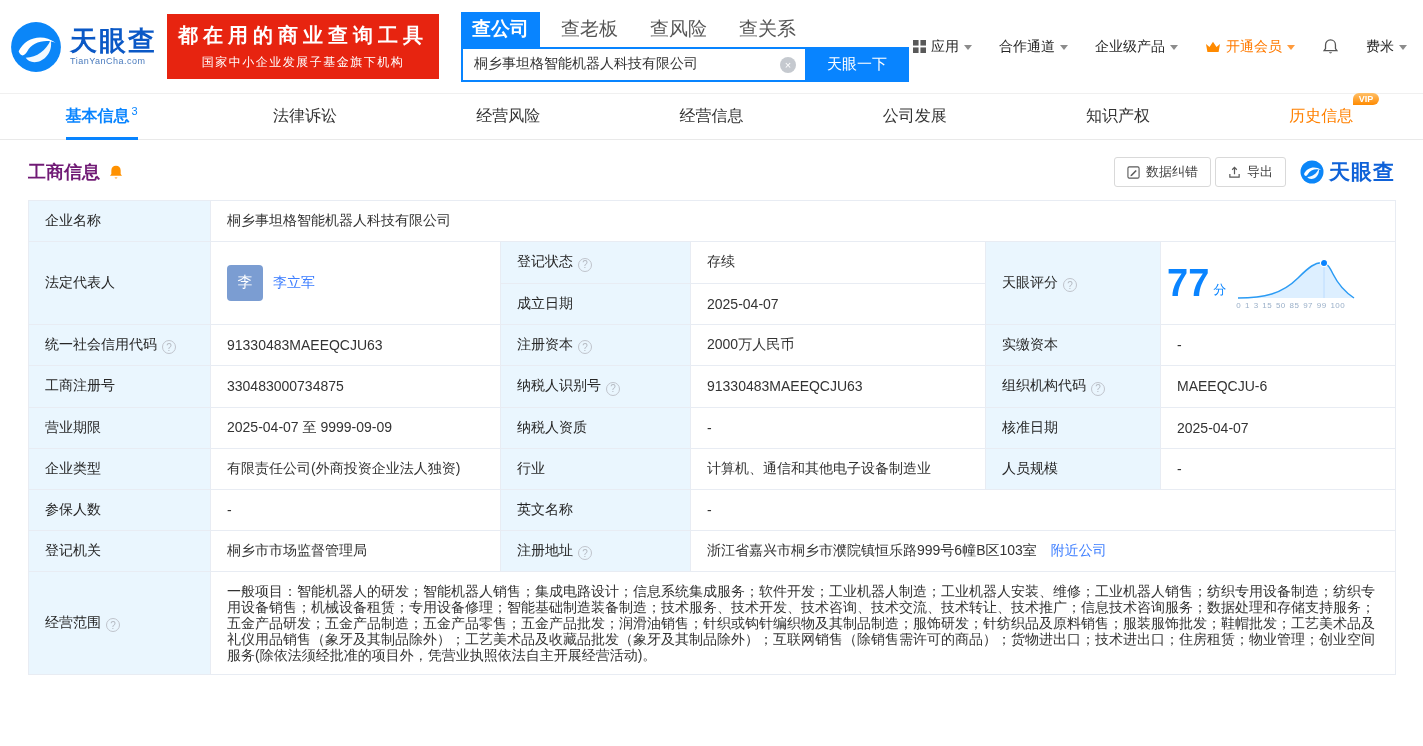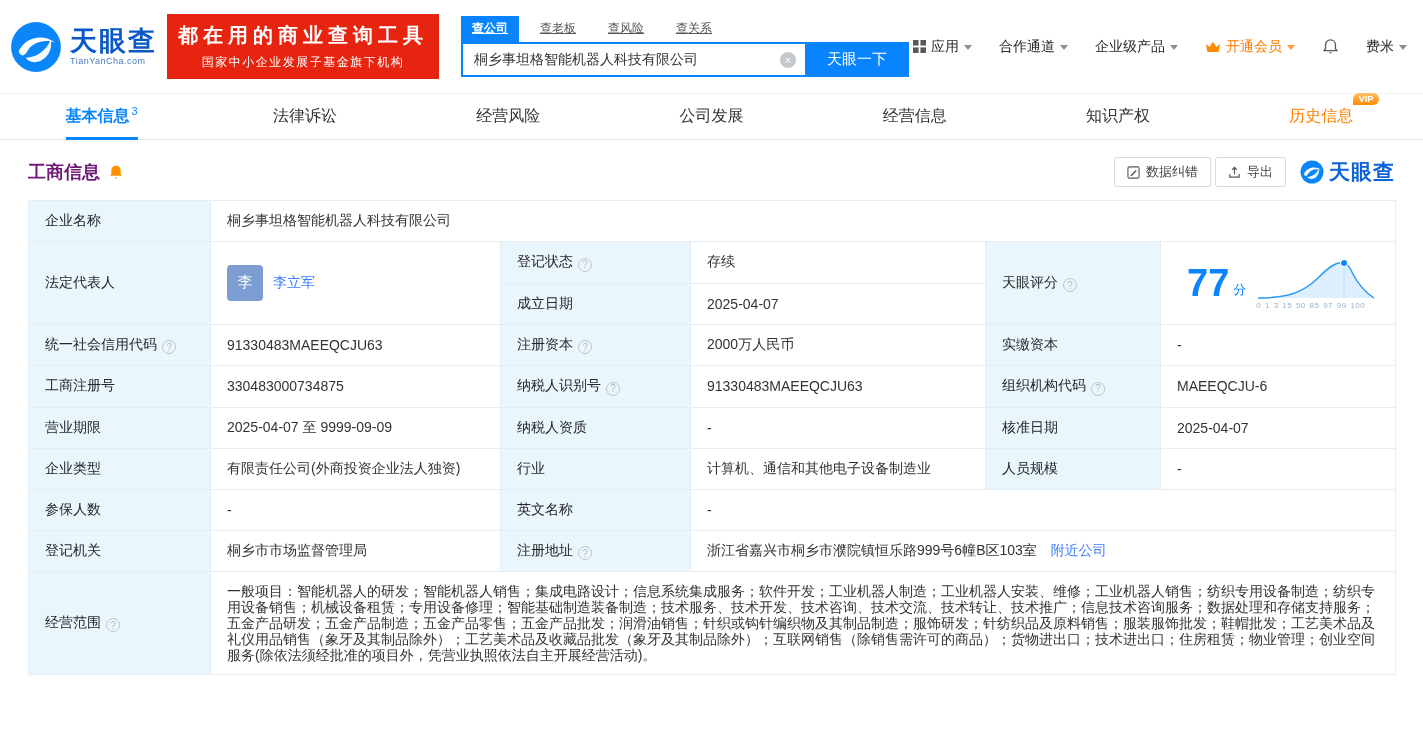--- a/index.html
+++ b/index.html
@@ -11,21 +11,21 @@
     border-bottom: 1px solid #f0f0f0; }
   .logo { display: flex; align-items: center; gap: 8px; cursor: pointer; }
   .logo-name { font-size: 27px; font-weight: bold; color: #0a58c6; letter-spacing: 2px; line-height: 1.05; }
   .logo-sub { font-size: 9px; color: #4a7bbd; letter-spacing: .5px; }
   .banner { margin-left: 10px; background: #e72410; color: #fff; padding: 8px 11px; text-align: center; }
   .banner-l1 { font-size: 20px; font-weight: bold; letter-spacing: 5px; white-space: nowrap; }
   .banner-l2 { font-size: 12px; letter-spacing: 1.5px; margin-top: 5px; white-space: nowrap; }
 
   .search-area { margin-left: 22px; width: 448px; }
   .search-tabs { display: flex; align-items: flex-end; gap: 10px; }
-  .stab { font-size: 12px; color: #555; padding: 4px 11px 5px; cursor: pointer; text-decoration: underline; }
+  .stab { font-size: 19px; color: #555; padding: 4px 11px 5px; cursor: pointer; }
   .stab.active { background: #0884ff; color: #fff; font-weight: bold; }
   .search-row { display: flex; }
   .input-wrap { position: relative; flex: 1; }
   .search-input { width: 100%; height: 35px; border: 2px solid #0884ff; border-right: none;
     padding: 0 32px 0 11px; font-size: 14px; color: #333; outline: none;
     font-family: "Liberation Sans","DejaVu Sans",sans-serif; }
   .clear-btn { position: absolute; right: 9px; top: 10px; width: 16px; height: 16px; border-radius: 50%;
     background: #c5c9cf; color: #fff; font-size: 11px; line-height: 16px; text-align: center; cursor: pointer; }
   .search-btn { width: 104px; height: 35px; background: #0884ff; color: #fff; border: none;
     font-size: 15px; cursor: pointer; font-family: inherit; }
@@ -68,21 +68,21 @@
   td.lab { background: #eaf6fe; color: #262626; }
   .q { display: inline-flex; width: 14px; height: 14px; border: 1px solid #c0c4cc; border-radius: 50%;
     color: #b5bac2; font-size: 10px; align-items: center; justify-content: center; margin-left: 5px;
     vertical-align: -2px; cursor: pointer; }
   .green { color: #0fa958; }
   .link { color: #3d7eff; text-decoration: none; cursor: pointer; }
   .rep { display: flex; align-items: center; }
   .avatar { width: 36px; height: 36px; border-radius: 4px; background: #7b9dd2; color: #fff;
     display: flex; align-items: center; justify-content: center; font-size: 15px; margin-right: 10px; cursor: pointer; }
   .score-cell { padding: 2px 6px !important; }
-  .score-wrap { display: flex; align-items: center; gap: 4px; margin-left: 20px; }
+  .score-wrap { display: flex; align-items: center; gap: 4px; }
   .score-num { font-size: 38px; font-weight: bold; color: #0a84ff; line-height: 1; }
   .score-fen { font-size: 13px; color: #0a84ff; margin-top: 14px; }
   .score-chart { display: flex; flex-direction: column; margin-left: 6px; }
   .axis { font-size: 8px; color: #9bb0c9; white-space: nowrap; width: 120px; overflow: hidden;
     letter-spacing: .5px; word-spacing: 1px; margin-top: 1px; }
   .scope-text { line-height: 16px; }
   .nearby { margin-left: 10px; }
 </style>
 </head>
 <body>
@@ -173,24 +173,24 @@
     <span>基本信息</span>
     <span class="tab-badge">3</span>
   </div>
   <div class="nav-tab">
     <span>法律诉讼</span>
   </div>
   <div class="nav-tab">
     <span>经营风险</span>
   </div>
   <div class="nav-tab">
+    <span>经营信息</span>
+  </div>
+  <div class="nav-tab">
     <span>公司发展</span>
-  </div>
-  <div class="nav-tab">
-    <span>经营信息</span>
   </div>
   <div class="nav-tab">
     <span>知识产权</span>
   </div>
   <div class="nav-tab history">
     <span class="tab-label-wrap">
       <span>历史信息</span>
       <span class="vip-badge">VIP</span>
     </span>
   </div>

